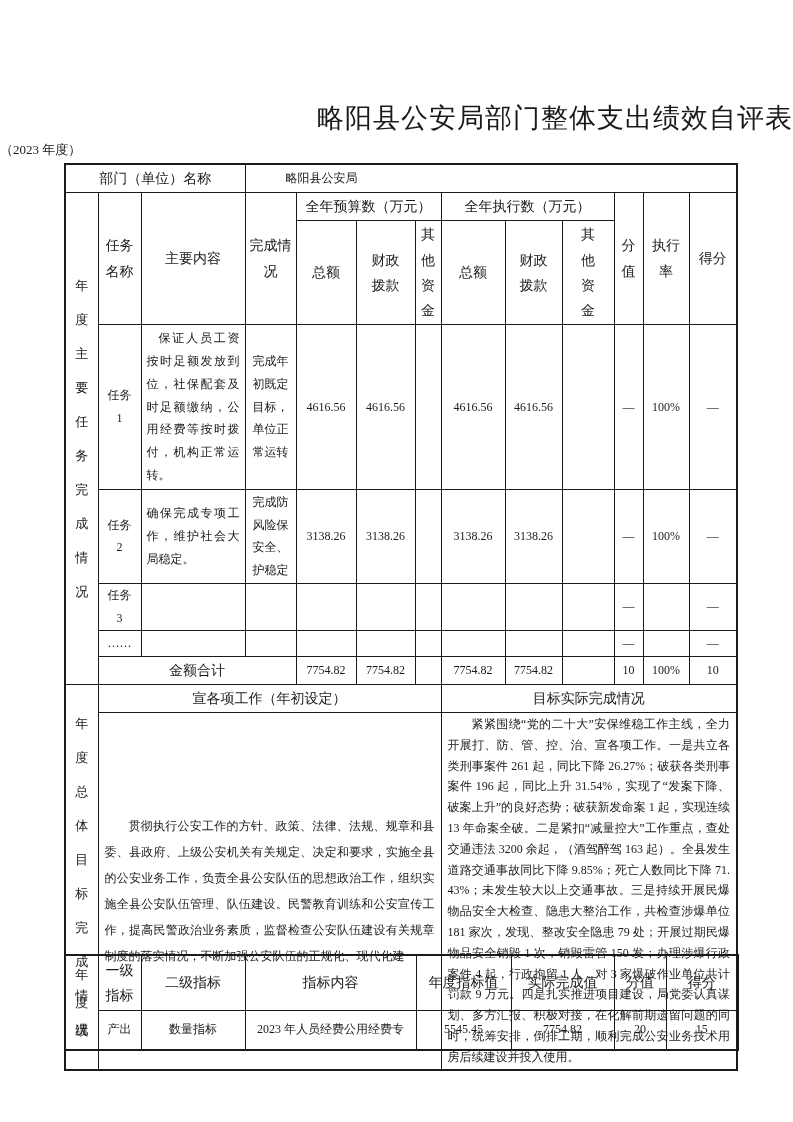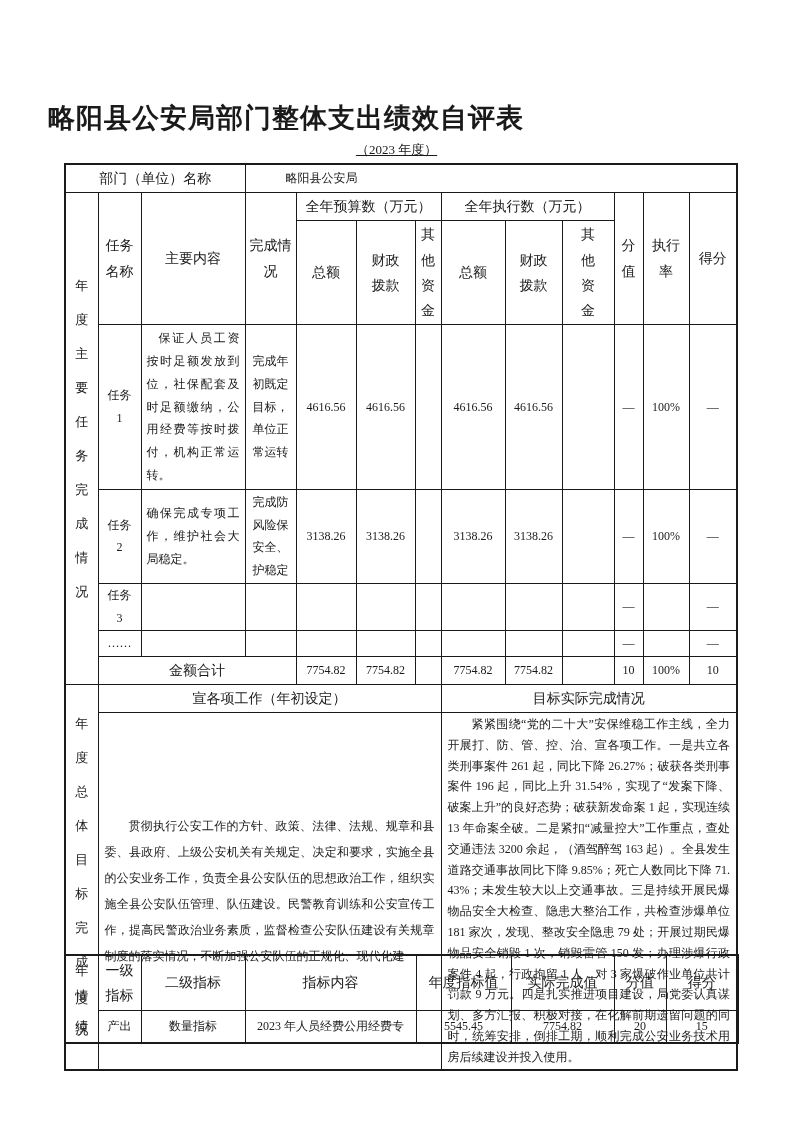--- a/index.html
+++ b/index.html
@@ -7,27 +7,27 @@
   body {
     width: 793px; height: 1122px;
     font-family: "Liberation Serif", "DejaVu Serif", serif;
     color: #1a1a1a;
     position: relative;
     overflow: hidden;
   }
   .page { position: absolute; inset: 0; }
   .doc-title {
     position: absolute; top: 100px; left: 0; width: 100%;
-    text-align: left;
+    text-align: right;
     font-family: "Liberation Sans", "DejaVu Sans", sans-serif;
-    font-weight: bold; font-size: 27px; letter-spacing: 1px; padding-left: 48px;
+    font-weight: normal; font-size: 27px; letter-spacing: 1px; padding-left: 48px;
   }
   .doc-subtitle {
     position: absolute; top: 141px; left: 0; width: 100%;
-    text-align: center; font-size: 13px; text-decoration: underline;
+    font-size: 13px;
   }
   table.grid {
     position: absolute; left: 64px; width: 673px;
     border-collapse: collapse; table-layout: fixed;
     border: 2px solid #1a1a1a;
   }
   table.grid.top { top: 163px; }
   table.grid.bottom { top: 954px; }
   td {
     border: 1px solid #1a1a1a;
@@ -52,21 +52,21 @@
   .par { vertical-align: middle; }
   .par .ptxt {
     text-align: justify; text-indent: 2em;
   }
   .parleft .ptxt  { font-size: 12px; line-height: 26px; padding: 0 4px; }
   .parright .ptxt { font-size: 12px; line-height: 20.8px; padding: 0 4px; }
   .r1 { height: 23px; } .r2 { height: 26px; } .r3 { height: 78px; }
   .r4 { height: 110px; } .r5 { height: 83px; } .r6 { height: 47px; }
   .r7 { height: 23px; } .r8 { height: 23px; } .r9 { height: 24px; }
   .r10 { height: 355px; }
-  .rb1 { height: 55px; } .rb2 { height: 33px; }
+  .rb1 { height: 55px; } .rb2 { height: 40px; }
 </style>
 </head>
 <body>
 
 <div class="page">
 
   <div class="doc-title">略阳县公安局部门整体支出绩效自评表</div>
   <div class="doc-subtitle">（2023 年度）</div>
 
   <table class="grid top">

